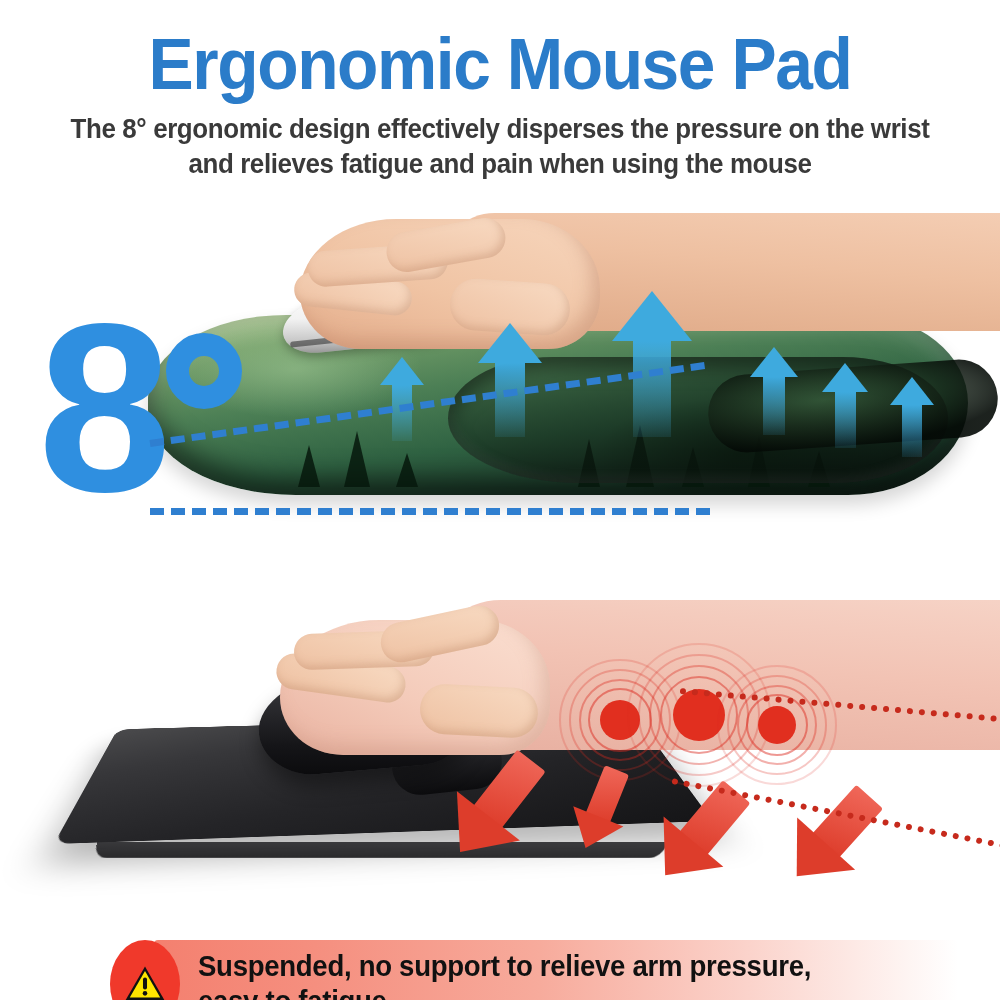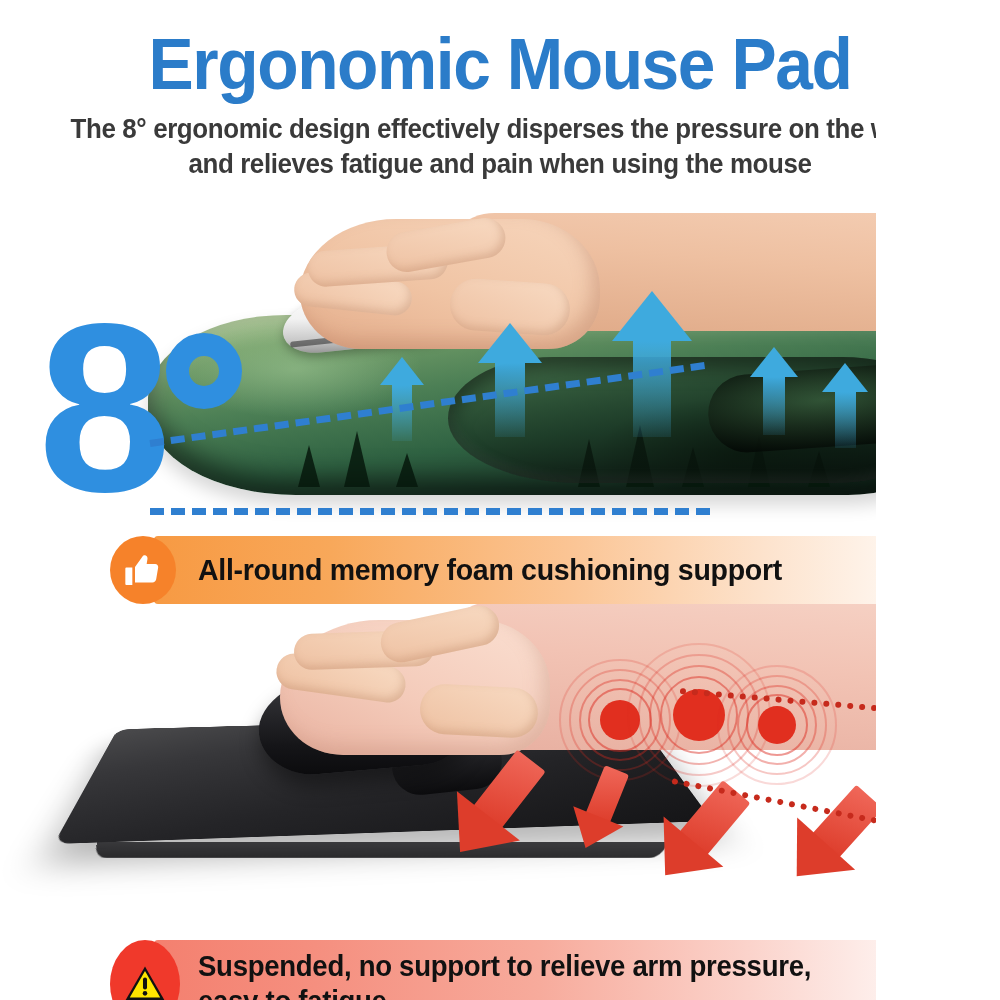--- a/index.html
+++ b/index.html
@@ -2,21 +2,21 @@
 <html><head>
 <meta charset="utf-8">
 <style>
   html, body {
     margin: 0;
     padding: 0;
     background: #ffffff;
   }
   #page {
     position: relative;
-    width: 876px;
+    width: 1000px;
     height: 1000px;
     background: #ffffff;
     overflow: hidden;
     font-family: "Liberation Sans", sans-serif;
   }
 
   
   .header {
     position: absolute;
     left: 0; top: 0;
@@ -450,30 +450,20 @@
     <div class="dash-line dash-slope"></div>
     <div class="dash-line dash-base"></div>
 
     <div class="deg-group">
       <span class="deg-eight">8</span>
       <span class="deg-circle"></span>
 
     </div>
   </div>
 
-  <div class="banner banner-orange">
-    <div class="banner-bar"></div>
-    <div class="banner-icon">
-      <svg width="40" height="40" viewBox="0 0 24 24" aria-hidden="true">
-        <path d="M2 10.5h3.6V21H2a.6.6 0 0 1-.6-.6V11.1a.6.6 0 0 1 .6-.6z" fill="#ffffff"></path>
-        <path d="M7.2 10.2 11.6 4c.5-.7 1.3-1 2-.7.8.3 1.2 1.1 1.1 1.9l-.5 3.2h5.1c1.1 0 2 1 1.8 2.1l-1.2 7.1c-.2 1.1-1.1 1.9-2.2 1.9H7.2z" fill="#ffffff"></path>
-      </svg>
-    </div>
-    <div class="banner-text">All-round memory foam cushioning support</div>
-  </div>
 
   <div class="panel-bottom">
 
     <div class="flat-pad"></div>
     <div class="flat-pad-edge"></div>
 
     <div class="arm-bottom"></div>
     <div class="mouse-black-tail"></div>
     <div class="mouse-black"></div>
     <div class="hand-bottom">

